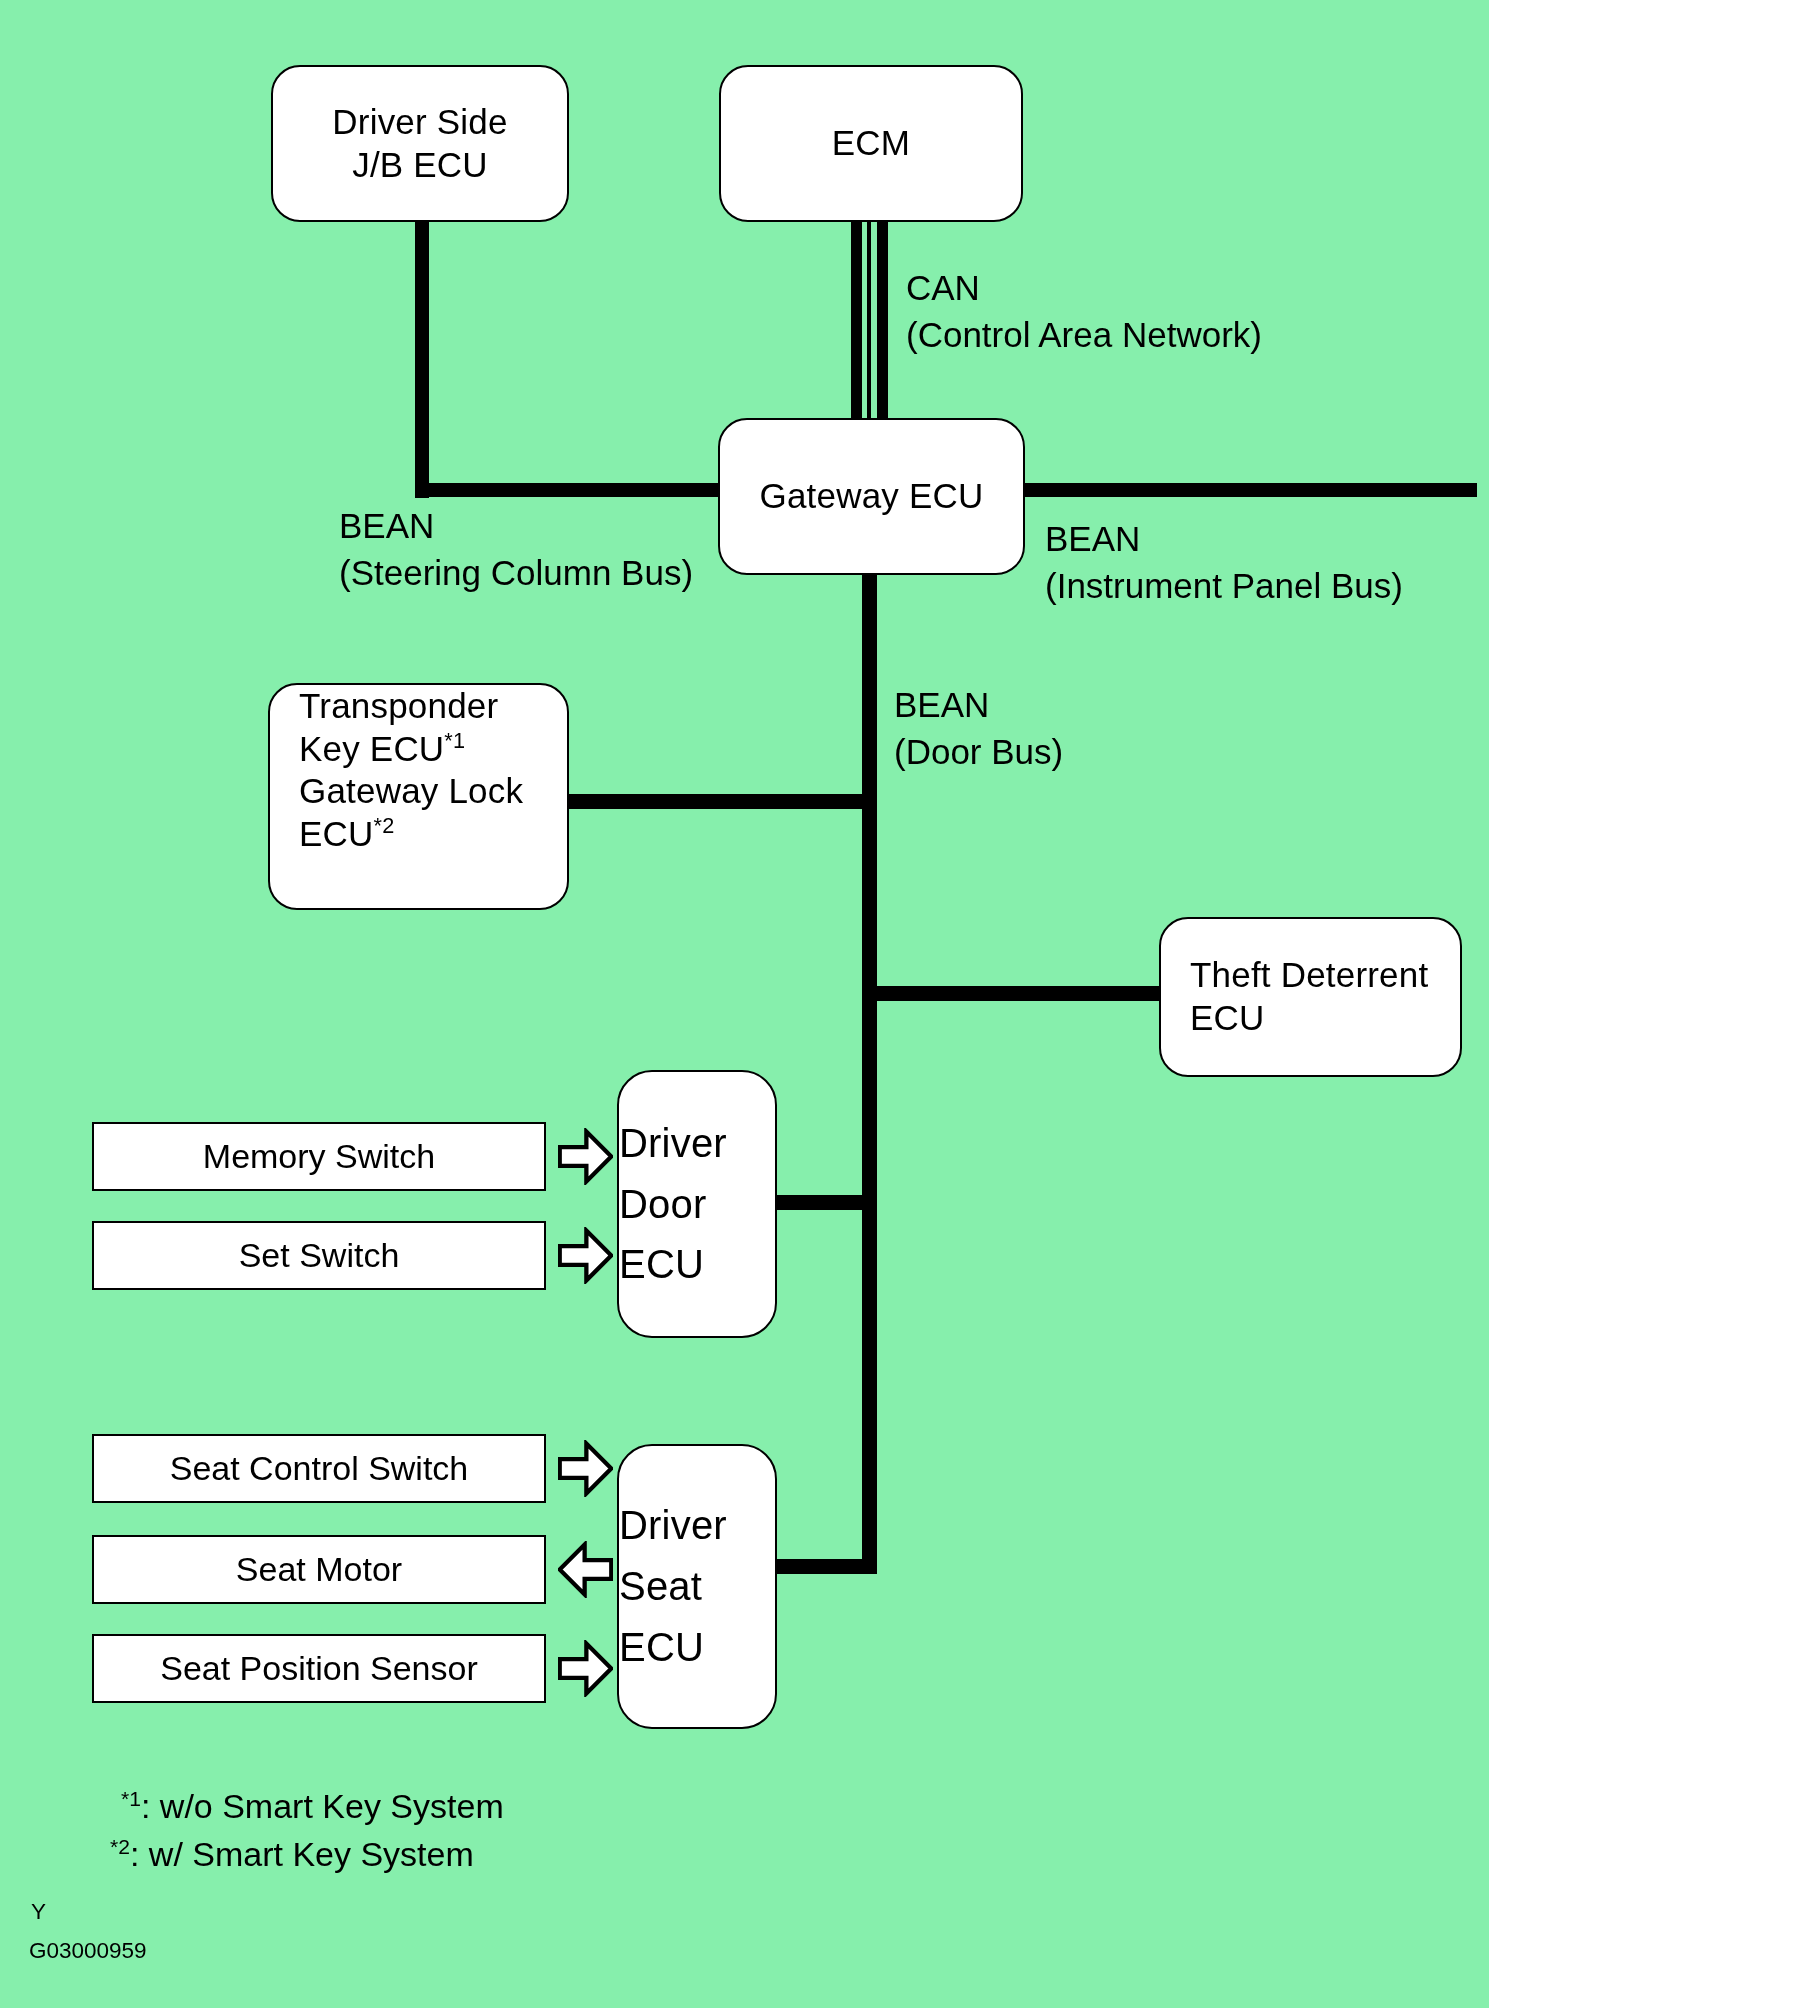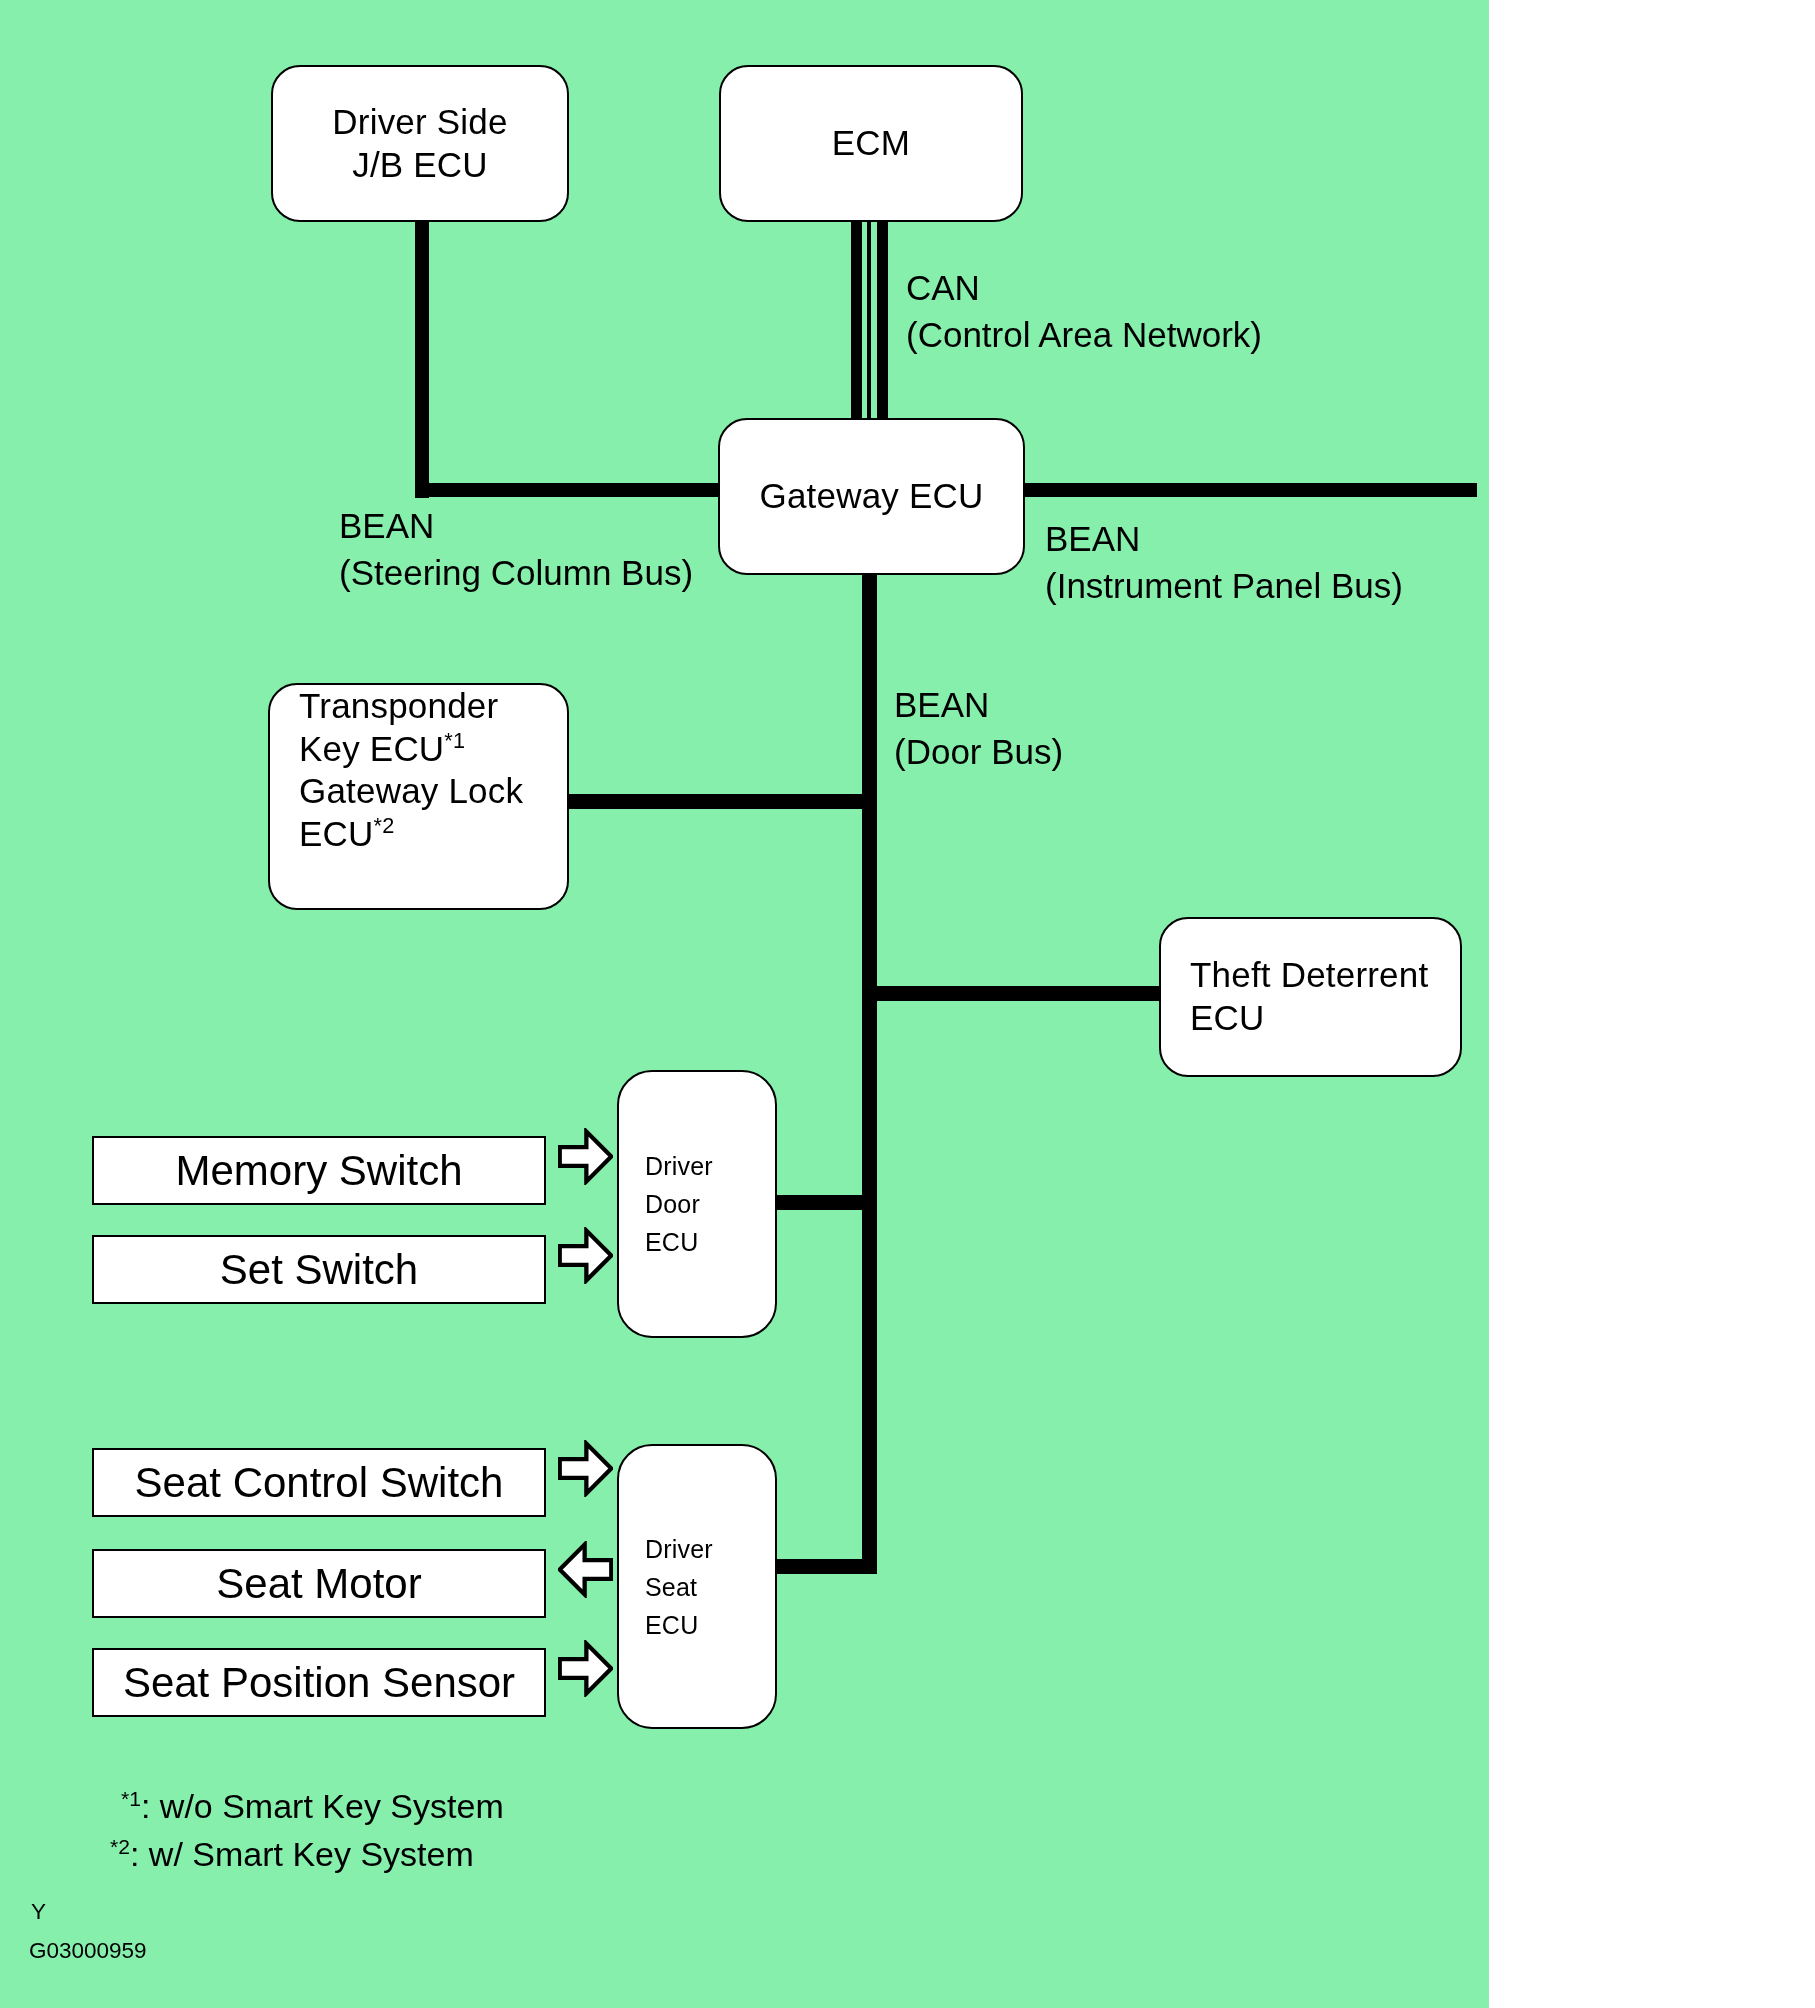--- a/index.html
+++ b/index.html
@@ -34,37 +34,35 @@
     letter-spacing: 0.2px;
     z-index: 6;
   }
   .ecu.center { justify-content: center; text-align: center; }
   .ecu.left   { justify-content: flex-start; text-align: left; padding-left: 29px; }
   .ecu .lines { white-space: pre-line; }
 
   
   .ecu.narrow {
     border-radius: 35px;
-    padding-left: 26px;
-    font-size: 25px;
+    font-size: 40px;
     line-height: 1.52;
   }
 
   
   .devbox {
     position: absolute;
     box-sizing: border-box;
     border: 2.6px solid #000;
     background: #fff;
     display: flex;
     align-items: center;
     justify-content: center;
-    font-size: 42px;
+    font-size: 34px;
     z-index: 6;
-    margin-top: 14px;
   }
 
   
   .wire {
     position: absolute;
     background: #000;
     z-index: 3;
   }
   
   .strand {

